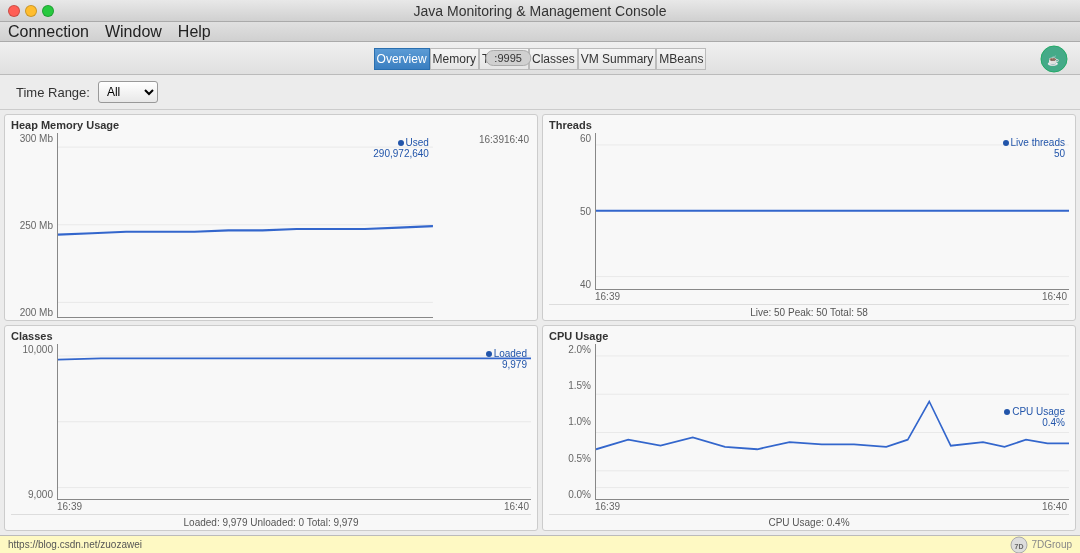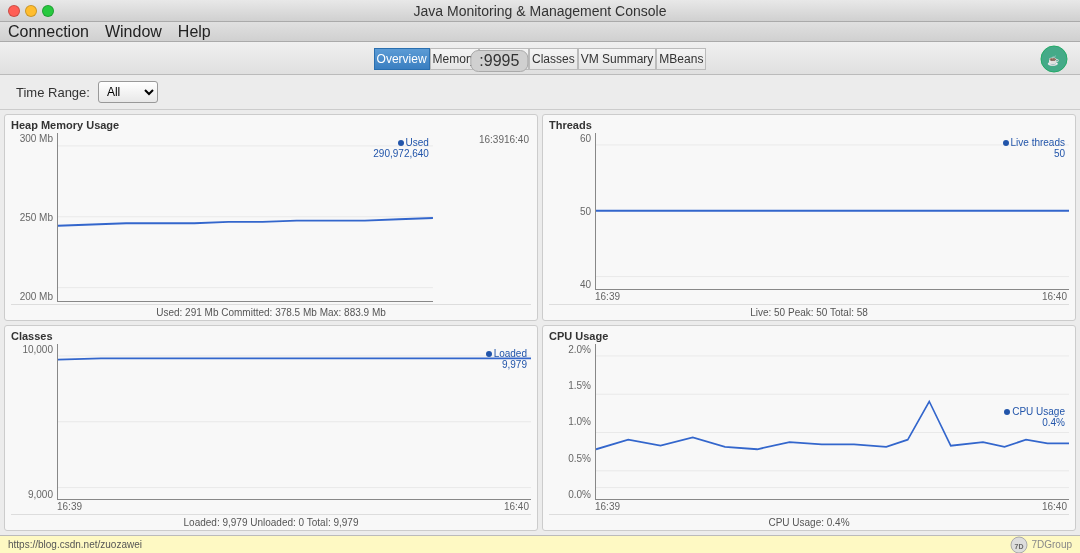--- a/index.html
+++ b/index.html
@@ -229,21 +229,21 @@
 <div class="menu-bar">
   <span class="menu-item">Connection</span>
   <span class="menu-item">Window</span>
   <span class="menu-item">Help</span>
 </div>
 
 <div class="main-window">
 
   <div class="tab-bar">
 
-    <div style="position:absolute;left:50%;transform:translateX(-120%);top:8px;background:#d0d0d0;border:1px solid #aaa;border-radius:8px;padding:1px 8px;font-size:16px;color:#333;">:9995</div>
+    <div style="position:absolute;left:50%;transform:translateX(-120%);top:8px;background:#d0d0d0;border:1px solid #aaa;border-radius:8px;padding:1px 8px;font-size:11px;color:#333;">:9995</div>
     <button class="tab-btn active">Overview</button>
     <button class="tab-btn">Memory</button>
     <button class="tab-btn">Threads</button>
     <button class="tab-btn">Classes</button>
     <button class="tab-btn">VM Summary</button>
     <button class="tab-btn">MBeans</button>
 
     <svg class="logo-icon" viewBox="0 0 28 28">
       <ellipse cx="14" cy="14" rx="13" ry="13" fill="#4a8" stroke="#2a6" stroke-width="1"></ellipse>
       <text x="14" y="19" text-anchor="middle" font-size="10" fill="white" font-weight="bold">☕</text>
@@ -283,21 +283,20 @@
 
               <polyline class="data-line" points="0,72 40,71 80,70 120,70 160,70 200,69 240,69 280,68 320,68 360,68 400,67 440,66"></polyline>
             </svg>
           </div>
         </div>
         <div class="x-labels" style="margin-left:46px;">
           <span>16:39</span>
           <span>16:40</span>
         </div>
       </div>
-      <div class="chart-footer">Used: 291 Mb   Committed: 378.5 Mb   Max: 883.9 Mb</div>
     </div>
 
     <div class="chart-panel">
       <div class="chart-title">Threads</div>
       <div style="flex:1; display:flex; flex-direction:column;">
         <div class="chart-wrapper" style="flex:1; min-height:120px;">
           <div class="y-labels">
             <span>60</span>
             <span>50</span>
             <span>40</span>

